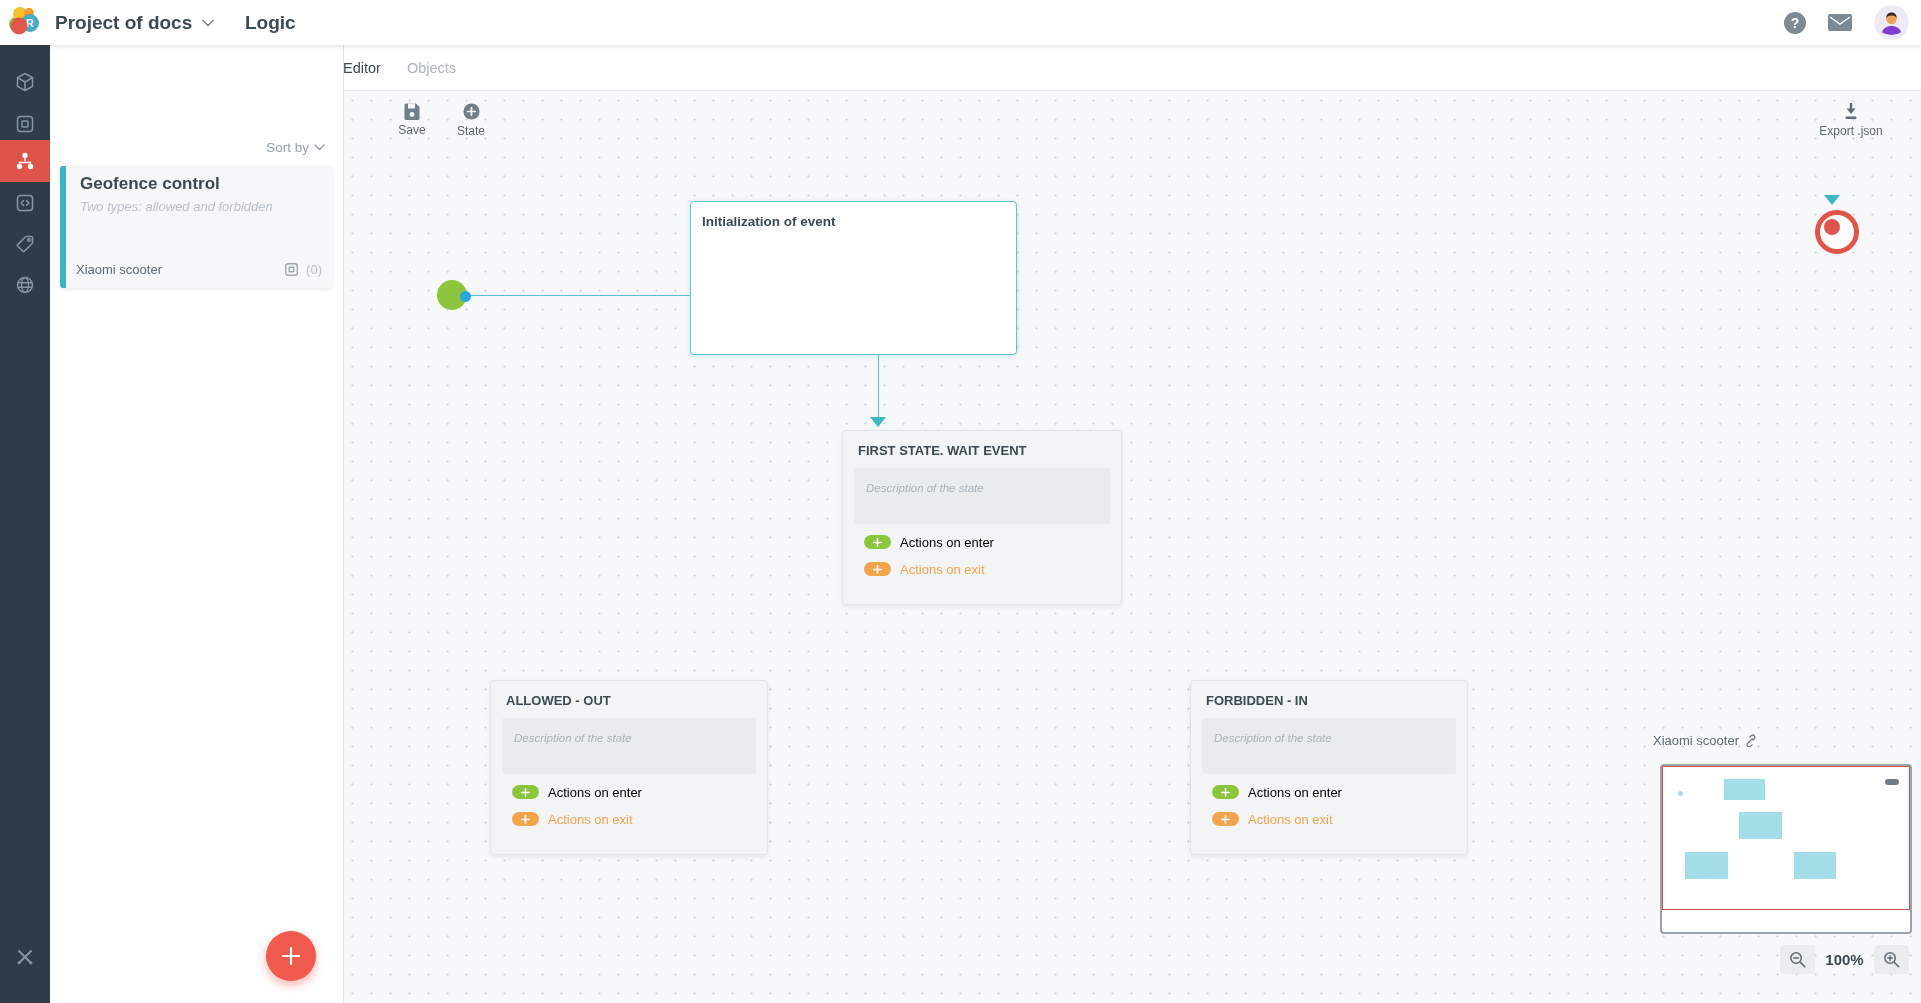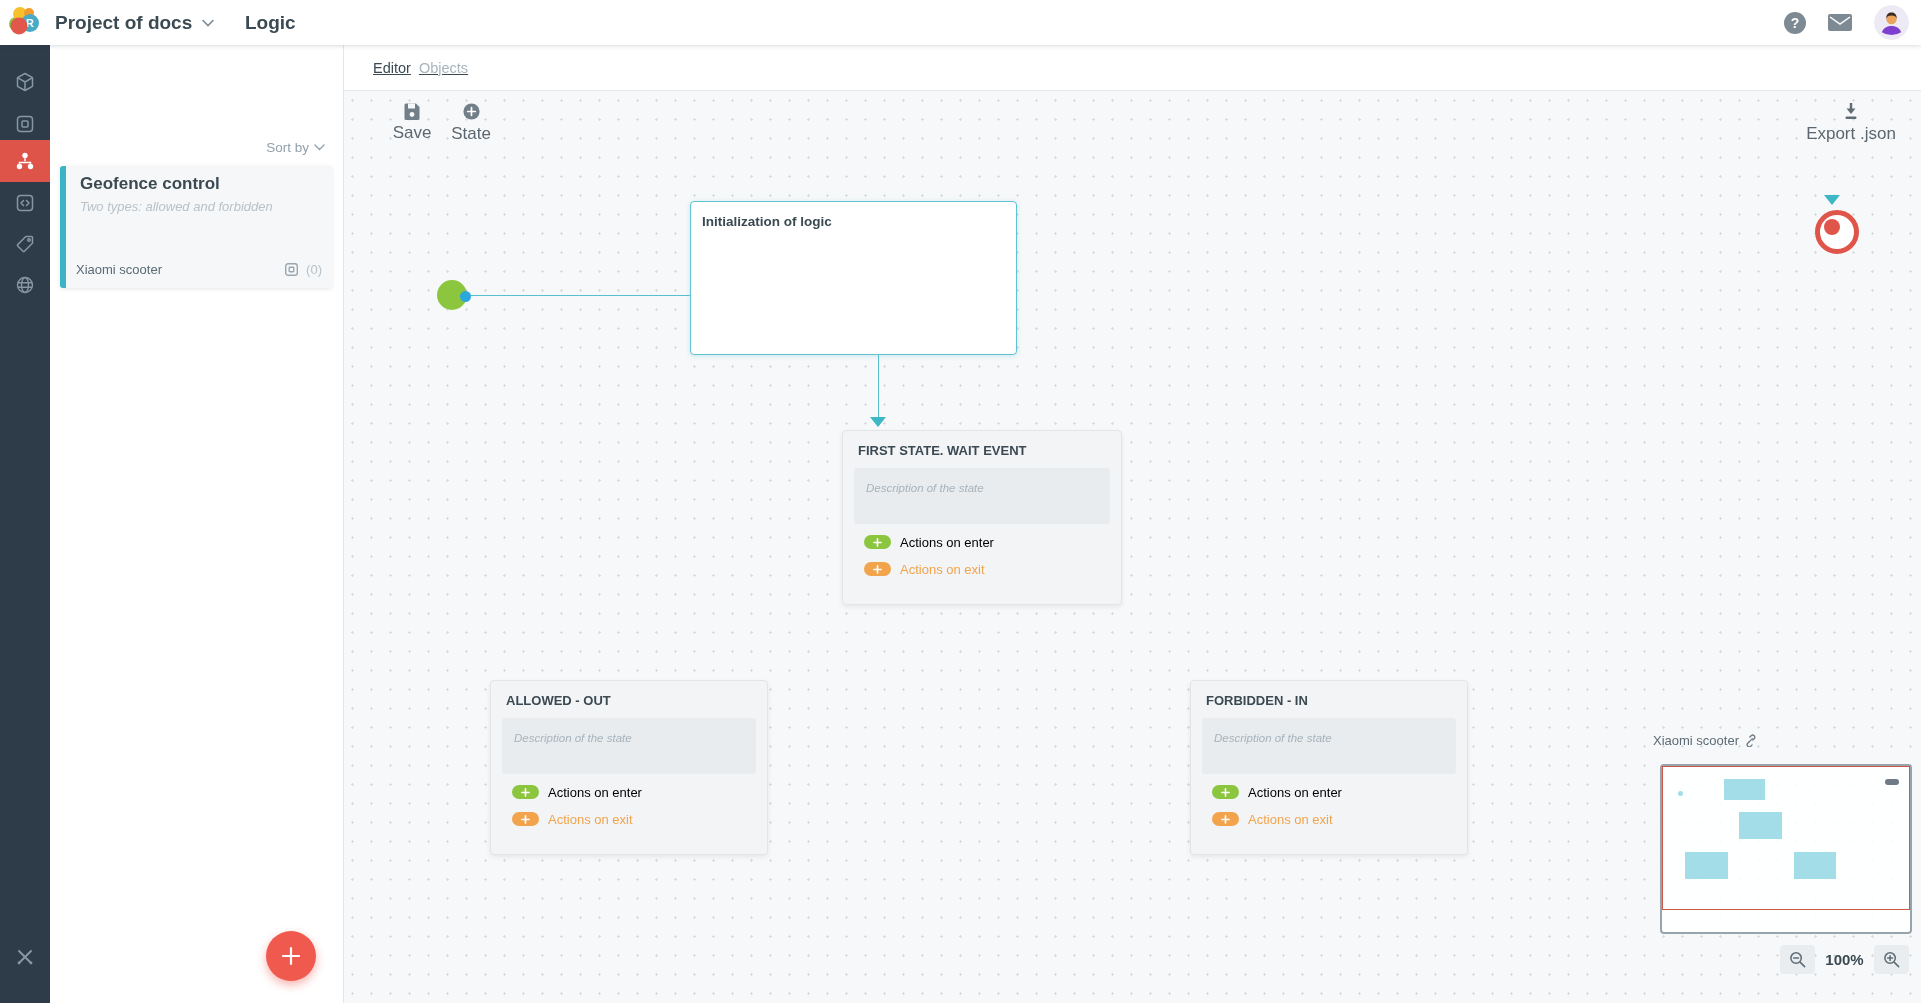--- a/index.html
+++ b/index.html
@@ -38,31 +38,31 @@
               border-left:6px solid #3bb4c5;border-radius:3px;box-shadow:0 1px 4px rgba(0,0,0,.10);cursor:pointer;}
   .lc-title{position:absolute;left:14px;top:8px;font-size:17px;font-weight:700;color:#3b4a52;}
   .lc-sub{position:absolute;left:14px;top:33px;font-size:13px;font-style:italic;color:#b9c2c9;}
   .lc-footer{position:absolute;left:10px;right:10px;bottom:7px;height:24px;display:flex;align-items:center;
              justify-content:space-between;}
   .lc-obj{font-size:13px;color:#5b6b75;}
   .lc-right{display:flex;align-items:center;gap:6px;color:#b9c2c9;font-size:13px;}
 
   
   .tabbar{position:absolute;left:343px;top:45px;right:0;height:45px;background:#fff;
-          border-bottom:1px solid #e7eaec;display:flex;align-items:center;gap:8px;padding-left:30px;z-index:5;text-decoration:underline;}
+          border-bottom:1px solid #e7eaec;display:flex;align-items:center;gap:26px;z-index:5;}
   .tab{font-size:14.5px;cursor:pointer;}
   .tab.active{color:#3b4a52;}
   .tab.inactive{color:#a9b4bc;}
 
   
   .canvas{position:absolute;left:343px;top:91px;right:0;bottom:0;background-color:#f7f8f9;
           background-image:radial-gradient(circle,#d8dcdf 1.1px,transparent 1.4px);background-size:19px 19px;}
   .tool{position:absolute;top:11px;width:64px;display:flex;flex-direction:column;align-items:center;gap:3px;
         cursor:pointer;}
-  .tool .tl{font-size:17px;color:#5b6770;white-space:nowrap;}
+  .tool .tl{font-size:12px;color:#5b6770;white-space:nowrap;}
 
   
   .hline{position:absolute;background:#56c0ce;height:1px;}
   .vline{position:absolute;background:#56c0ce;width:1px;}
   .arrow-down{position:absolute;width:0;height:0;border-left:8px solid transparent;
               border-right:8px solid transparent;border-top:10px solid #3db6c6;}
   .start-dot{position:absolute;left:94px;top:189px;width:30px;height:30px;border-radius:50%;
              background:#8cc63f;cursor:pointer;}
   .start-port{position:absolute;left:117px;top:200px;width:11px;height:11px;border-radius:50%;
               background:#2aa7db;cursor:pointer;}
@@ -255,21 +255,21 @@
     <div class="start-dot"></div>
     <div class="start-port"></div>
     <div class="vline" style="left:535px;top:262px;height:64px"></div>
     <div class="arrow-down" style="left:527px;top:326px"></div>
     <div class="arrow-down" style="left:1481px;top:104px"></div>
     <div class="target">
         <div class="core"></div>
       </div>
 
     <div class="init-node">
-      <div class="in-title">Initialization of logic</div>
+      <div class="in-title">Initialization of event</div>
     </div>
 
     <div class="state-node" style="left:499px;top:339px;width:278px">
       <div class="sn-title">FIRST STATE. WAIT EVENT</div>
       <div class="sn-desc">
         <span class="ph">Description of the state</span>
       </div>
       <div class="sn-action" style="top:103px">
         <span class="pill green">
           <svg width="9" height="9" viewBox="0 0 10 10">

